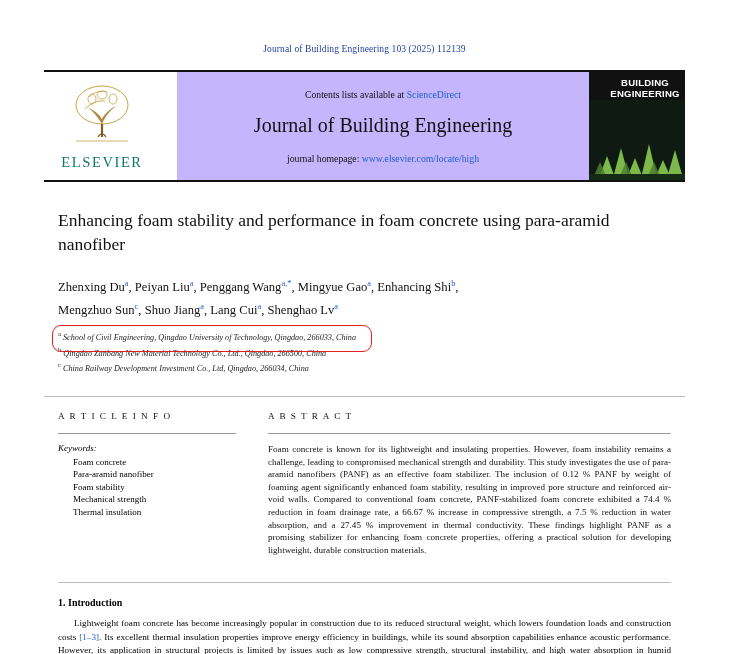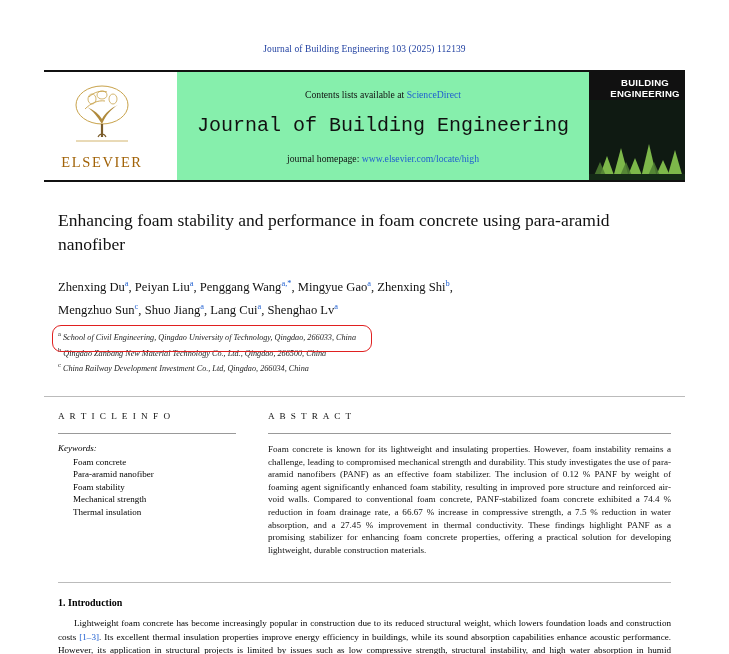--- a/index.html
+++ b/index.html
@@ -53,27 +53,27 @@
     box-sizing: border-box;
   }
   .elsevier-tree {
     width: 70px;
     height: 62px;
   }
   .elsevier-word {
     font-family: "Liberation Serif", serif;
     font-size: 14.5px;
     letter-spacing: 1.6px;
-    color: #a16207;
+    color: #0f766e;
     margin-top: 9px;
     font-weight: 400;
   }
   .masthead-center {
     flex: 1 1 auto;
-    background: #86efac;
+    background: #c4b5fd;
     display: flex;
     flex-direction: column;
     align-items: center;
     justify-content: center;
     text-align: center;
     padding: 2px 0;
     box-sizing: border-box;
     margin-left: 17px;
   }
   .contents-line {
@@ -81,21 +81,21 @@
     color: #111;
   }
   .contents-line a {
     color: #1f5fd0;
     text-decoration: none;
   }
   .journal-title {
     font-size: 20px;
     margin: 14px 0 16px 0;
     color: #111;
-    font-family: Liberation Mono, monospace;
+    font-family: Liberation Serif, serif;
   }
   .homepage-line {
     font-size: 9.7px;
     color: #111;
   }
   .homepage-line a {
     color: #1f5fd0;
     text-decoration: none;
   }
   .masthead-right {
@@ -302,21 +302,21 @@
   </div>
 
   <div class="title-block">
     <h1 class="paper-title">Enhancing foam stability and performance in foam concrete using para-aramid nanofiber</h1>
 
     <div class="authors">
       <span><span>Zhenxing Du</span><sup>a</sup></span>,
       <span><span>Peiyan Liu</span><sup>a</sup></span>,
       <span><span>Penggang Wang</span><sup>a,*</sup></span>,
       <span><span>Mingyue Gao</span><sup>a</sup></span>,
-      <span><span>Zhenxing Shi</span><sup>b</sup></span>,
+      <span><span>Enhancing Shi</span><sup>b</sup></span>,
       <br>
       <span><span>Mengzhuo Sun</span><sup>c</sup></span>,
       <span><span>Shuo Jiang</span><sup>a</sup></span>,
       <span><span>Lang Cui</span><sup>a</sup></span>,
       <span><span>Shenghao Lv</span><sup>a</sup></span>
     </div>
 
     <div class="affiliations">
       <div class="aff-highlight-box"></div>
       <div><sup>a</sup> <span>School of Civil Engineering, Qingdao University of Technology, Qingdao, 266033, China</span></div>

